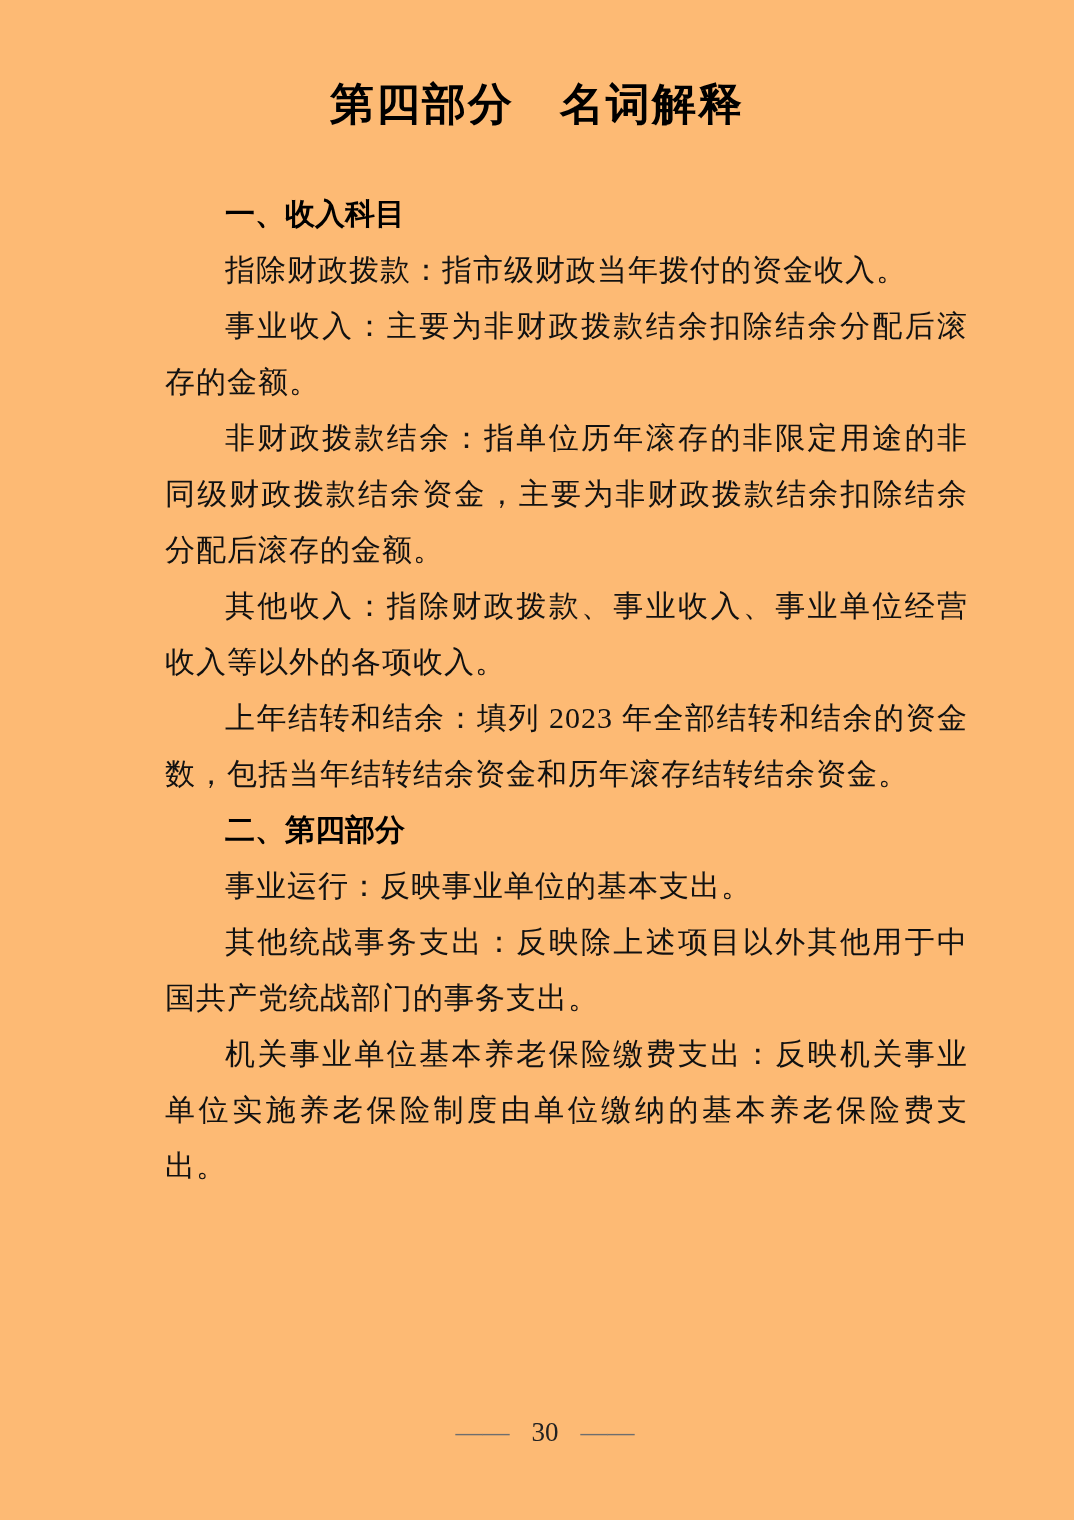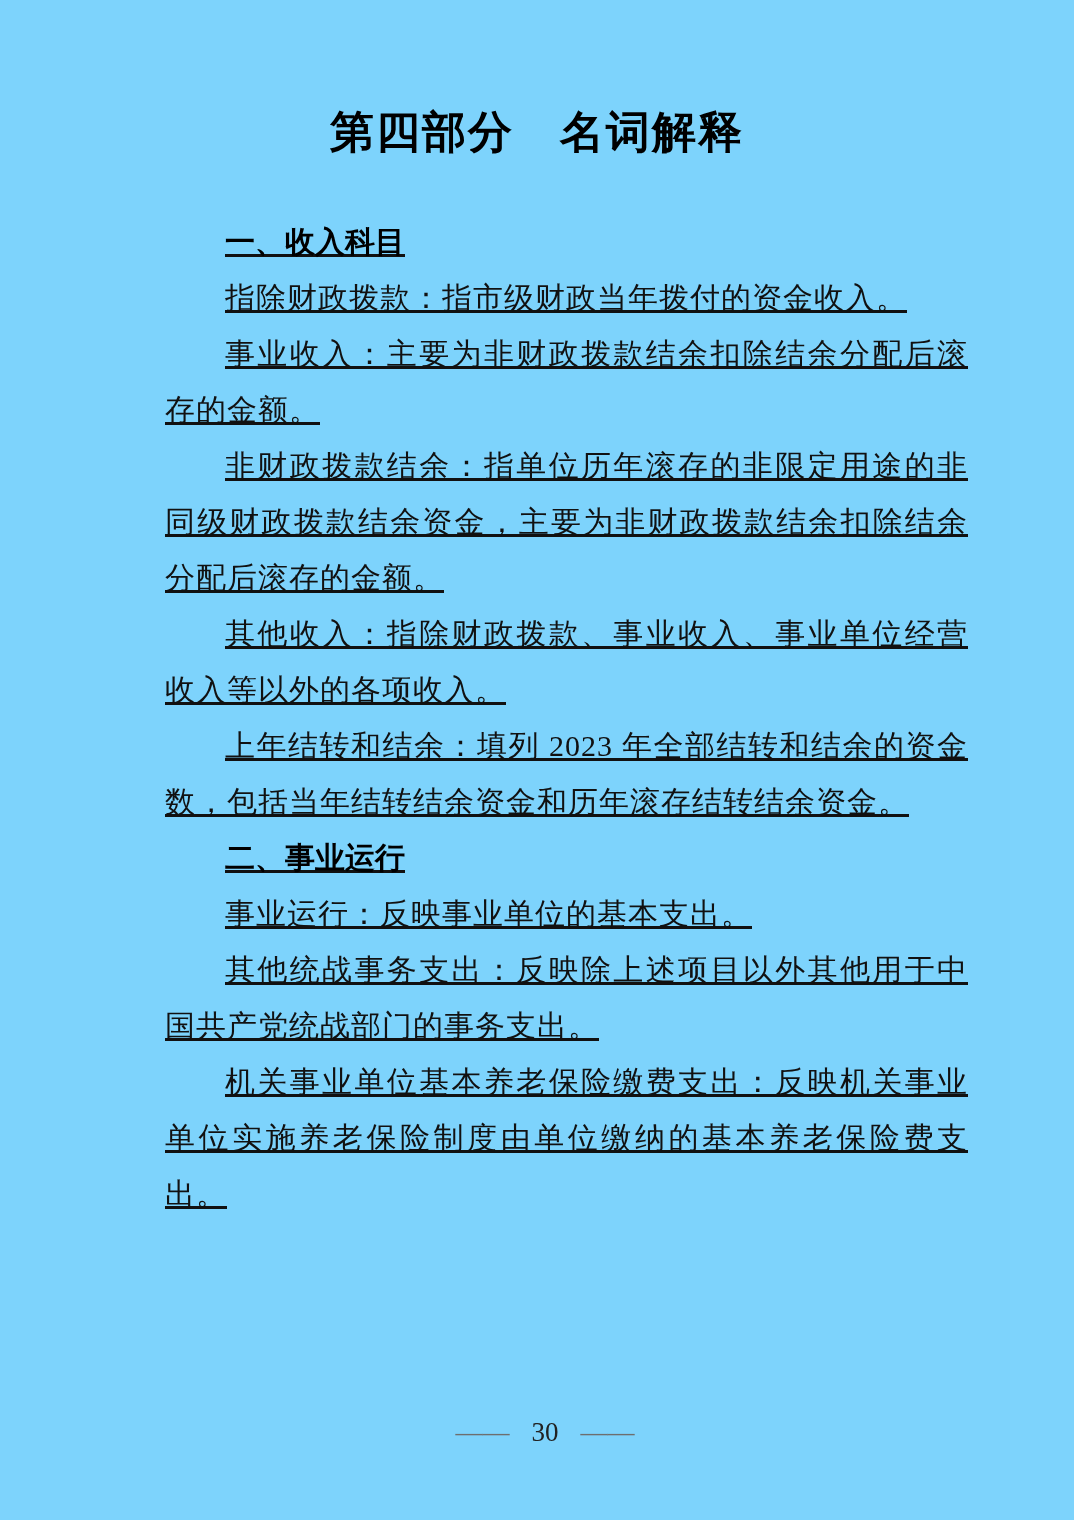--- a/index.html
+++ b/index.html
@@ -4,43 +4,42 @@
 <style>
   html, body {
     margin: 0;
     padding: 0;
     background: #ffffff;
   }
   .page {
     position: relative;
     width: 1074px;
     height: 1520px;
-    background: #7dd3fc;
+    background: #fdba74;
     overflow: hidden;
     box-sizing: border-box;
-    padding-top: 108px;
+    padding-top: 80px;
   }
   .doc-title {
     margin: 0;
     text-align: center;
     font-family: "Liberation Sans", "DejaVu Sans", sans-serif;
     font-weight: bold;
     font-size: 44px;
     line-height: 48px;
     color: #000000;
     letter-spacing: 2px;
   }
   .content {
     margin: 58px 106px 0 165px;
     font-family: "Liberation Serif", "DejaVu Serif", serif;
     font-size: 30px;
     line-height: 56px;
     color: #111111;
     text-align: justify;
-    text-decoration: underline;
   }
   .sec-heading {
     margin: 0;
     text-indent: 2em;
     font-family: "Liberation Sans", "DejaVu Sans", sans-serif;
     font-weight: bold;
     font-size: 30px;
     line-height: 56px;
     color: #000000;
     text-align: left;
@@ -83,21 +82,21 @@
     <p class="para">指除财政拨款：指市级财政当年拨付的资金收入。</p>
 
     <p class="para">事业收入：主要为非财政拨款结余扣除结余分配后滚存的金额。</p>
 
     <p class="para">非财政拨款结余：指单位历年滚存的非限定用途的非同级财政拨款结余资金，主要为非财政拨款结余扣除结余分配后滚存的金额。</p>
 
     <p class="para">其他收入：指除财政拨款、事业收入、事业单位经营收入等以外的各项收入。</p>
 
     <p class="para">上年结转和结余：填列 2023 年全部结转和结余的资金数，包括当年结转结余资金和历年滚存结转结余资金。</p>
 
-    <h2 class="sec-heading">二、事业运行</h2>
+    <h2 class="sec-heading">二、第四部分</h2>
 
 
     <p class="para">事业运行：反映事业单位的基本支出。</p>
 
     <p class="para">其他统战事务支出：反映除上述项目以外其他用于中国共产党统战部门的事务支出。</p>
 
     <p class="para">机关事业单位基本养老保险缴费支出：反映机关事业单位实施养老保险制度由单位缴纳的基本养老保险费支出。</p>
 
   </div>
 

